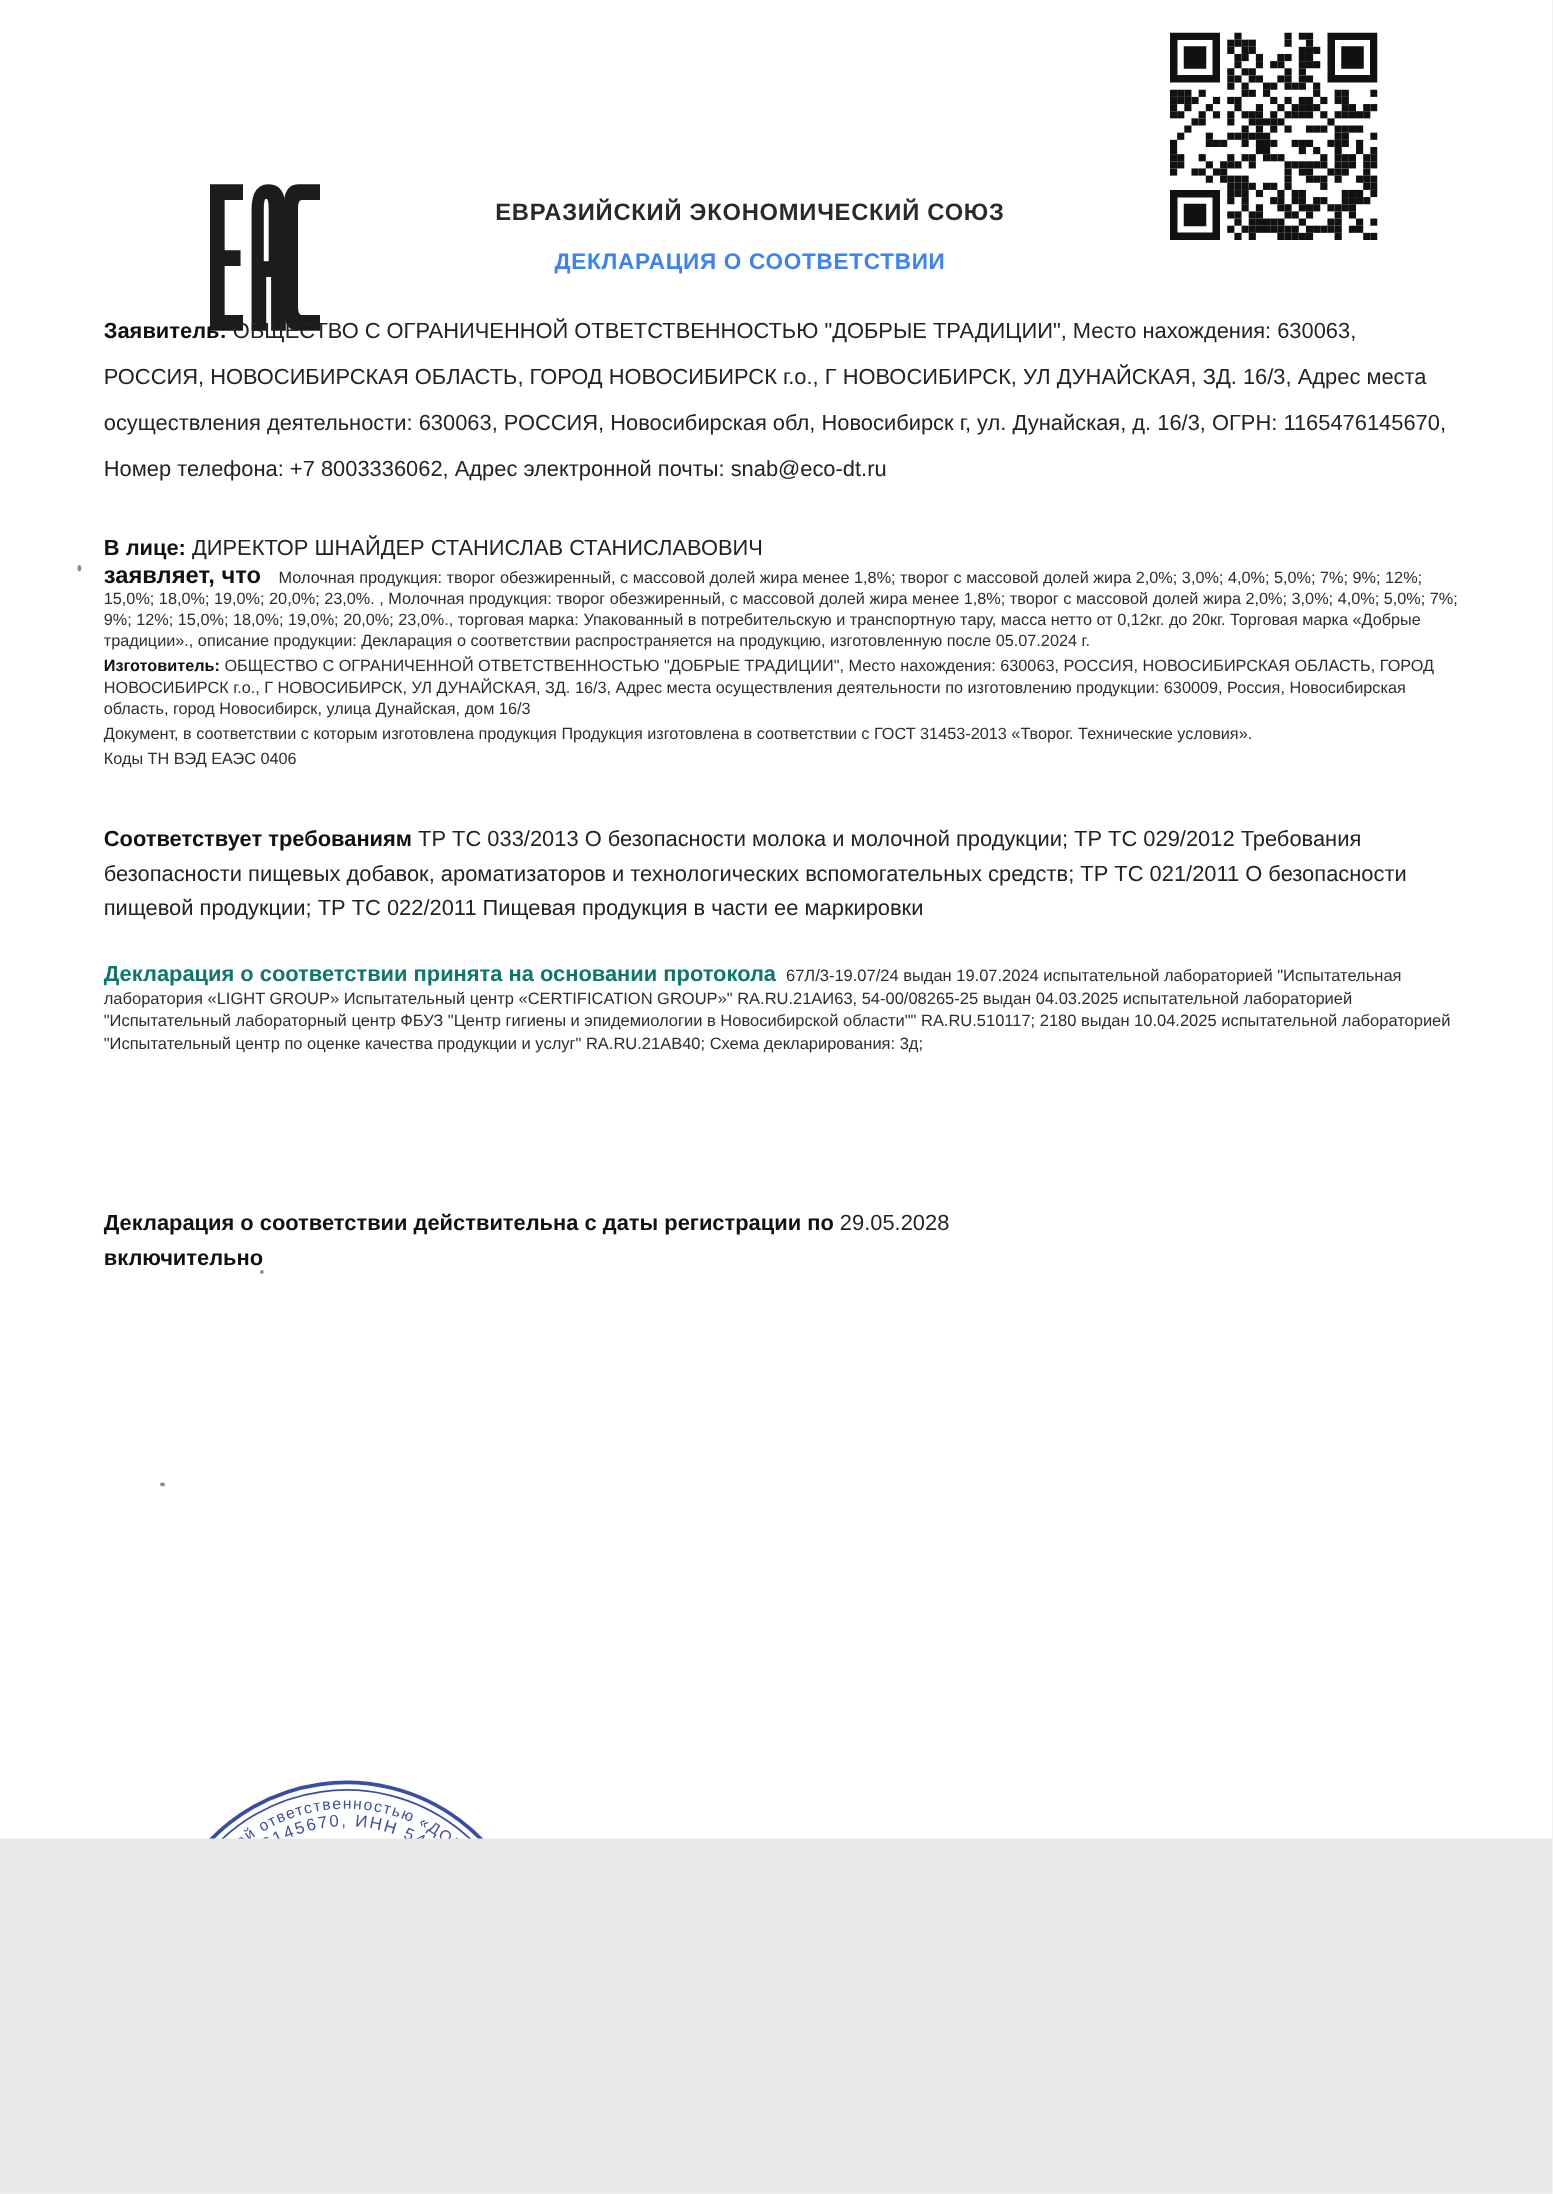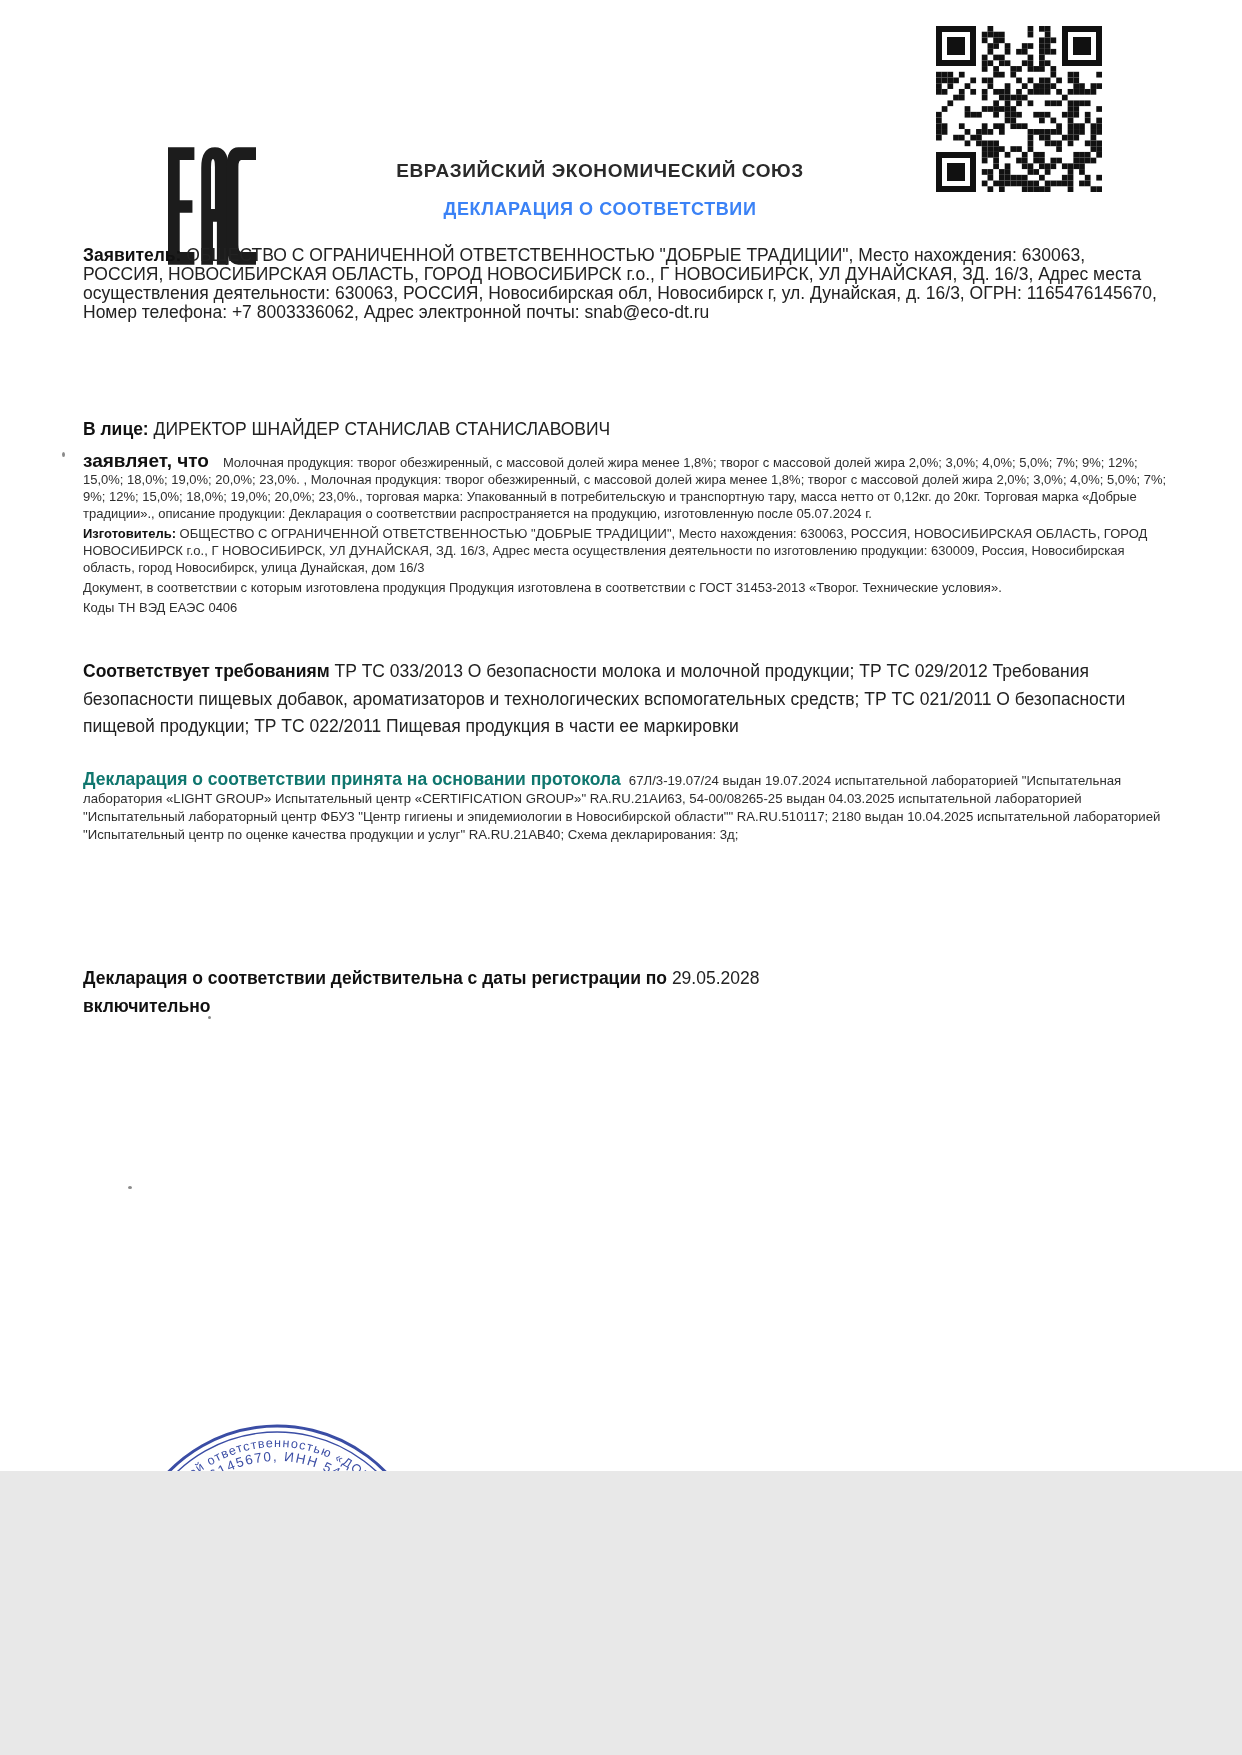--- a/index.html
+++ b/index.html
@@ -7,21 +7,21 @@
         font-family:"Liberation Sans", sans-serif;color:#1d1d1d;overflow:hidden;}
   .abs{position:absolute;}
 
   
   .titles{left:280px;top:160px;width:640px;text-align:center;}
   .title1{font-size:19px;font-weight:bold;letter-spacing:.6px;color:#2a2a2a;}
   .title2{font-size:18px;font-weight:bold;letter-spacing:.6px;margin-top:17px;color:#3b82f6;}
 
   
   .col{left:83px;width:1086px;}
-  .t-big{font-size:17.5px;line-height:19px;color:#222;}
+  .t-big{font-size:17.5px;line-height:37px;color:#222;}
   .t-small{font-size:13px;line-height:17px;color:#2e2e2e;}
   p{margin:0;}
   .lbl{font-weight:bold;color:#111;}
   .declare-lbl{font-size:19px;font-weight:bold;margin-right:14px;color:#111;}
   .basis-lbl{font-size:17.5px;font-weight:bold;margin-right:8px;color:#0f766e;}
   .sp{margin-top:3px;}
 
   
   .sigline{height:2px;background:#3a3a3a;}
   .caption{font-size:15px;color:#333;text-align:center;}

